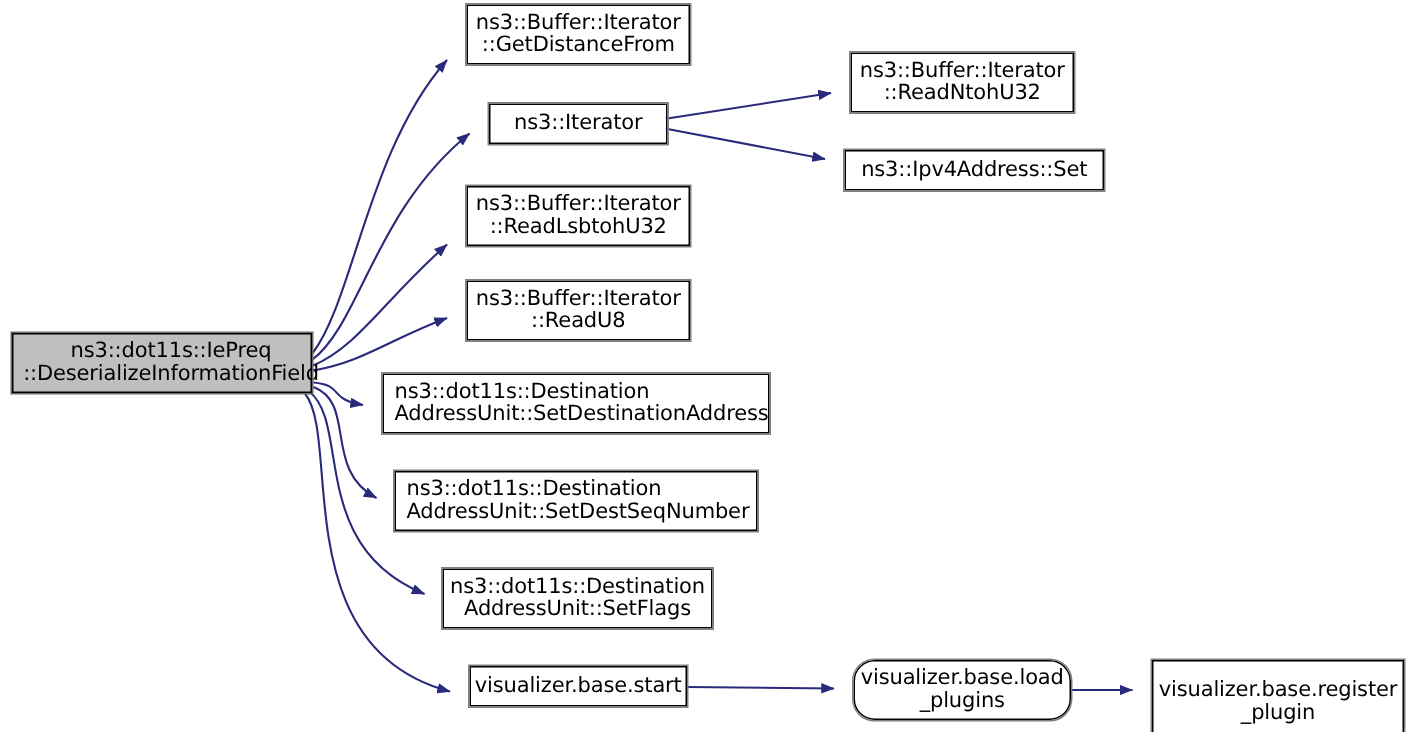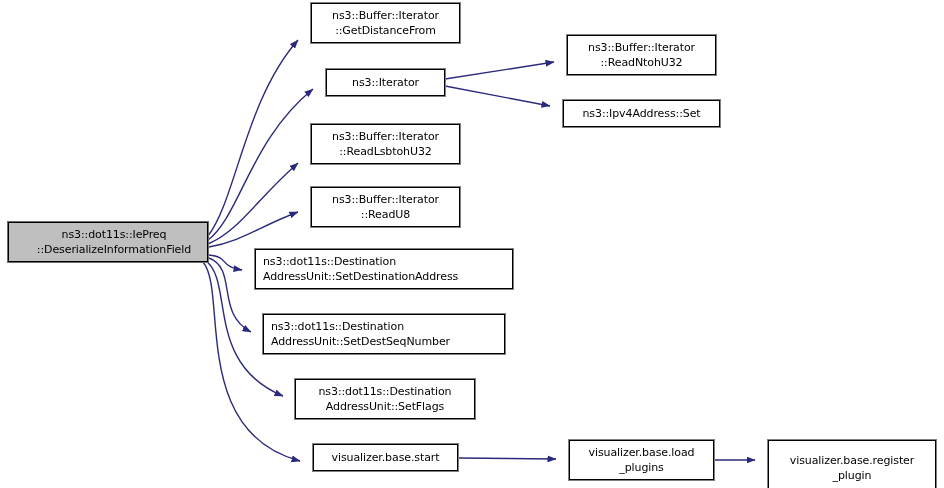--- a/index.html
+++ b/index.html
@@ -15,21 +15,21 @@
     position:absolute;
     box-sizing:border-box;
     background:#ffffff;
     border:1px solid #000000;
     outline:1px solid #808080;
     display:flex;
     align-items:center;
     justify-content:center;
     text-align:center;
     color:#000000;
-    font-size:11px;
+    font-size:14px;
     line-height:15px;
     letter-spacing:-0.1px;
     white-space:pre-line;
   }
   .node.root{
     background:#bfbfbf;
     border:1px solid #000000;
     outline:1px solid #6b6b6b;
   }
   .node.leftalign{
@@ -64,30 +64,30 @@
       </g>
   </svg>
   <div id="node-layer">
       <div class="node root" style="left: 8px; top: 222px; width: 200px; height: 40px; padding-left: 12px;">ns3::dot11s::IePreq
 ::DeserializeInformationField</div>
       <div class="node" style="left: 311px; top: 3px; width: 149px; height: 40px;">ns3::Buffer::Iterator
 ::GetDistanceFrom</div>
       <div class="node" style="left: 326px; top: 69px; width: 119px; height: 27px;">ns3::Iterator</div>
       <div class="node" style="left: 567px; top: 35px; width: 149px; height: 40px;">ns3::Buffer::Iterator
 ::ReadNtohU32</div>
-      <div class="node" style="left: 563px; top: 100px; width: 157px; height: 27px;">ns3::Ipv4Address::Set</div>
+      <div class="node" style="left: 563px; top: 100px; width: 173px; height: 27px;">ns3::Ipv4Address::Set</div>
       <div class="node" style="left: 311px; top: 124px; width: 149px; height: 40px;">ns3::Buffer::Iterator
 ::ReadLsbtohU32</div>
       <div class="node" style="left: 311px; top: 187px; width: 149px; height: 40px;">ns3::Buffer::Iterator
 ::ReadU8</div>
       <div class="node leftalign" style="left: 255px; top: 249px; width: 258px; height: 40px;">ns3::dot11s::Destination
 AddressUnit::SetDestinationAddress</div>
       <div class="node leftalign" style="left: 263px; top: 314px; width: 242px; height: 40px;">ns3::dot11s::Destination
 AddressUnit::SetDestSeqNumber</div>
       <div class="node" style="left: 295px; top: 379px; width: 180px; height: 40px;">ns3::dot11s::Destination
 AddressUnit::SetFlags</div>
       <div class="node" style="left: 313px; top: 444px; width: 145px; height: 27px;">visualizer.base.start</div>
-      <div class="node" style="left: 569px; top: 440px; width: 145px; height: 40px;">visualizer.base.load
+      <div class="node" style="left: 569px; top: 440px; width: 145px; height: 40px; border-radius: 14px;">visualizer.base.load
 _plugins</div>
       <div class="node" style="left: 768px; top: 440px; width: 168px; height: 56px;">visualizer.base.register
 _plugin</div>
     </div>
 </div>
 
 </body></html>

